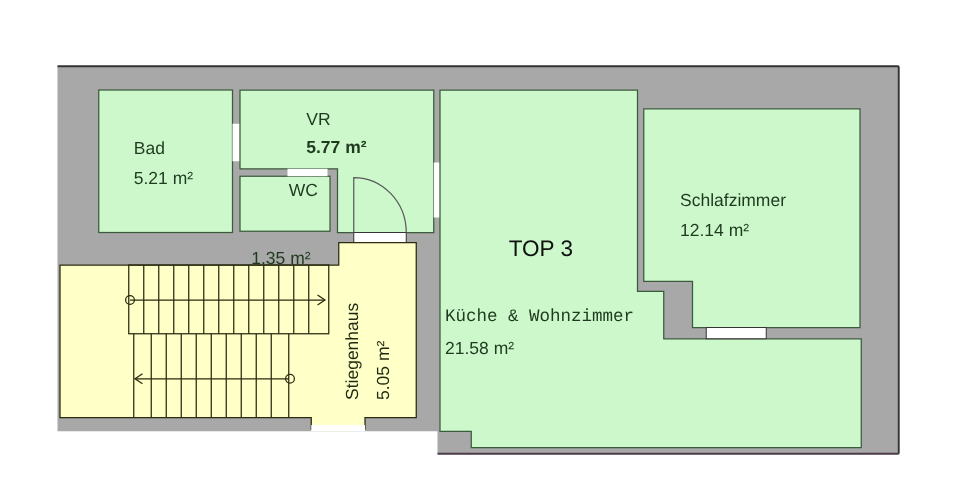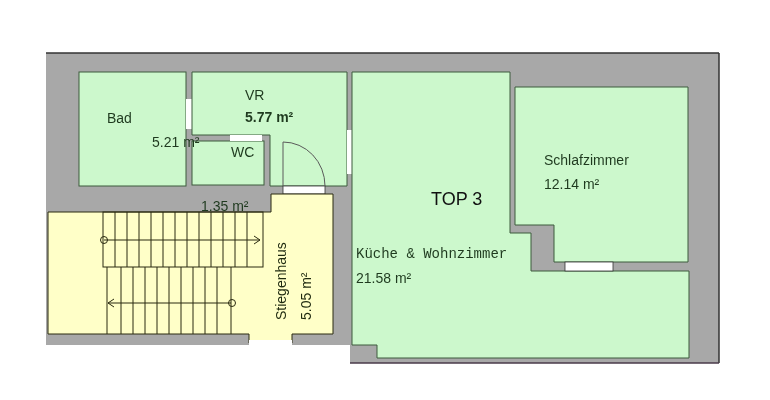--- a/index.html
+++ b/index.html
@@ -73,29 +73,29 @@
     <path d="M114,299 L108,303 L114,307"></path>
   </g>
 
   <path d="M352,72 L510,72 L510,233 L531,233 L531,271 L689,271 L689,358 L377,358 L377,345 L352,345 Z" fill="#ccf8cc" stroke="#3c5a3c" stroke-width="1"></path>
 
   <path d="M515,87 L688,87 L688,262 L554,262 L554,225 L515,225 Z" fill="#ccf8cc" stroke="#3c5a3c" stroke-width="1"></path>
   <rect x="565" y="262" width="48" height="9" fill="#fff" stroke="#333" stroke-width="0.8"></rect>
 </svg>
 
 <div class="lbl" style="left:107px;top:109px;">Bad</div>
-<div class="lbl" style="left:107px;top:133px;margin-left:45px;">5.21 m²</div>
+<div class="lbl" style="left:107px;top:133px;">5.21 m²</div>
 
 <div class="lbl" style="left:245px;top:86px;">VR</div>
 <div class="lbl" style="left:245px;top:108px;font-weight:bold;">5.77 m²</div>
 
 <div class="lbl" style="left:201px;top:143px;margin-left:30px;">WC</div>
 <div class="lbl" style="left:201px;top:165px;margin-top:32px;">1.35 m²</div>
 
 <div class="vert" style="left:272px;top:320px;">Stiegenhaus</div>
 <div class="vert" style="left:297px;top:320px;">5.05 m²</div>
 
-<div class="lbl big" style="left:407px;top:190px;margin-left:24px;">TOP 3</div>
+<div class="lbl big" style="left:407px;top:190px;">TOP 3</div>
 <div class="lbl" style="left:356px;top:245px;font-family:Liberation Mono, monospace;">Küche &amp; Wohnzimmer</div>
 <div class="lbl" style="left:356px;top:269px;">21.58 m²</div>
 
 <div class="lbl" style="left:544px;top:151px;">Schlafzimmer</div>
 <div class="lbl" style="left:544px;top:175px;">12.14 m²</div>
 
 </body></html>

